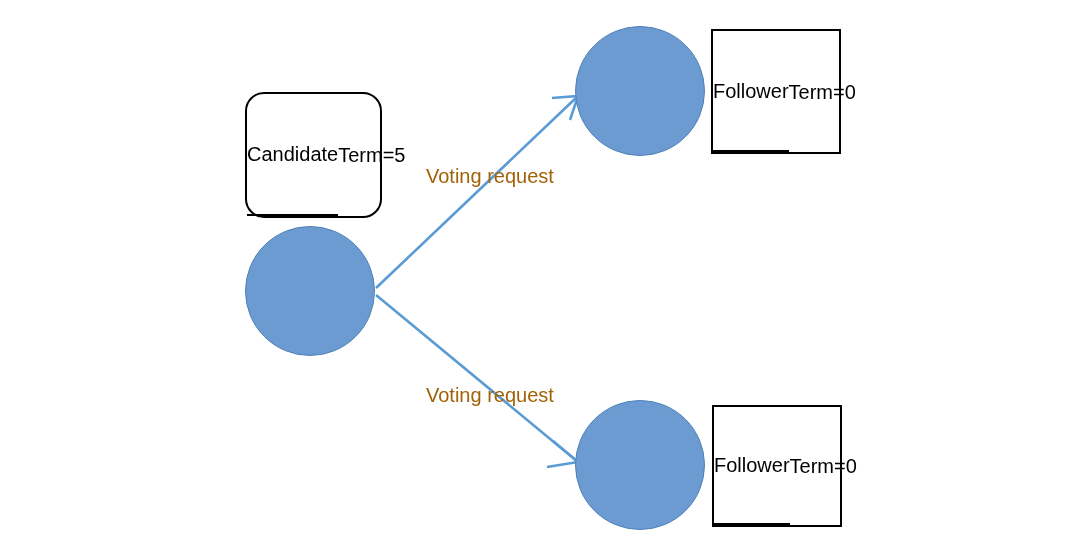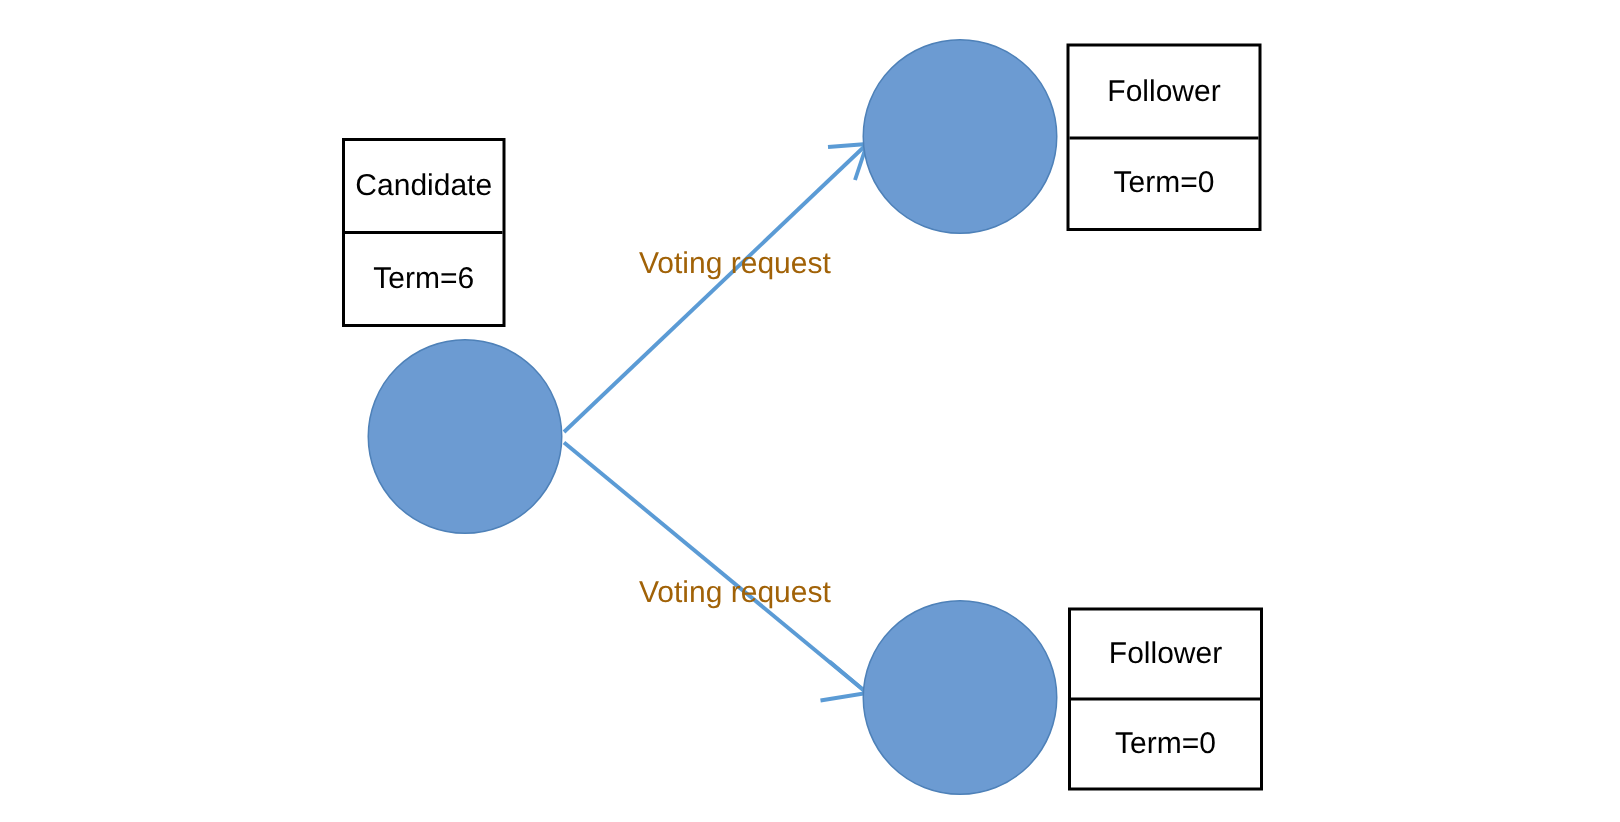--- a/index.html
+++ b/index.html
@@ -30,21 +30,21 @@
     background: #6C9BD2;
     border: 1.5px solid #4E81B8;
     box-sizing: border-box;
   }
   .info-box {
     position: absolute;
     box-sizing: border-box;
     border: 2px solid #000000;
     background: #ffffff;
     display: flex;
-    flex-direction: column;
+    flex-direction: row;
   }
   .info-row {
     flex: 1 1 50%;
     display: flex;
     align-items: center;
     justify-content: center;
     font-size: 20px;
     color: #000000;
     line-height: 1;
     white-space: nowrap;
@@ -70,23 +70,23 @@
       <line id="edge-top-line" x1="376" y1="288" x2="578" y2="96" stroke="#5B9BD5" stroke-width="2.6" stroke-linecap="butt"></line>
       <polyline id="edge-top-head" points="552,98 578,96 570,120" fill="none" stroke="#5B9BD5" stroke-width="2.6" stroke-linejoin="miter"></polyline>
     </g>
     <g>
       <line id="edge-bottom-line" x1="376" y1="295" x2="578" y2="462" stroke="#5B9BD5" stroke-width="2.6" stroke-linecap="butt"></line>
       <polyline id="edge-bottom-head" points="553,441 578,462 547,467" fill="none" stroke="#5B9BD5" stroke-width="2.6" stroke-linejoin="miter"></polyline>
     </g>
   </svg>
 
   <div class="node-circle" id="circle-candidate" style="left: 245px; top: 226px; width: 130px; height: 130px; background: rgb(108, 155, 210); border-color: rgb(78, 129, 184);"></div>
-  <div class="info-box" id="box-candidate" style="left: 228px; top: 92px; width: 109px; height: 126px;">
+  <div class="info-box" id="box-candidate" style="left: 245px; top: 92px; width: 137px; height: 126px; border-radius: 19px;">
     <div class="info-row top">Candidate</div>
-    <div class="info-row">Term=6</div>
+    <div class="info-row">Term=5</div>
   </div>
 
   <div class="node-circle" id="circle-follower-top" style="left: 575px; top: 26px; width: 130px; height: 130px; background: rgb(108, 155, 210); border-color: rgb(78, 129, 184);"></div>
   <div class="info-box" id="box-follower-top" style="left: 711px; top: 29px; width: 130px; height: 125px;">
     <div class="info-row top">Follower</div>
     <div class="info-row">Term=0</div>
   </div>
 
   <div class="node-circle" id="circle-follower-bottom" style="left: 575px; top: 400px; width: 130px; height: 130px; background: rgb(108, 155, 210); border-color: rgb(78, 129, 184);"></div>
   <div class="info-box" id="box-follower-bottom" style="left: 712px; top: 405px; width: 130px; height: 122px;">

